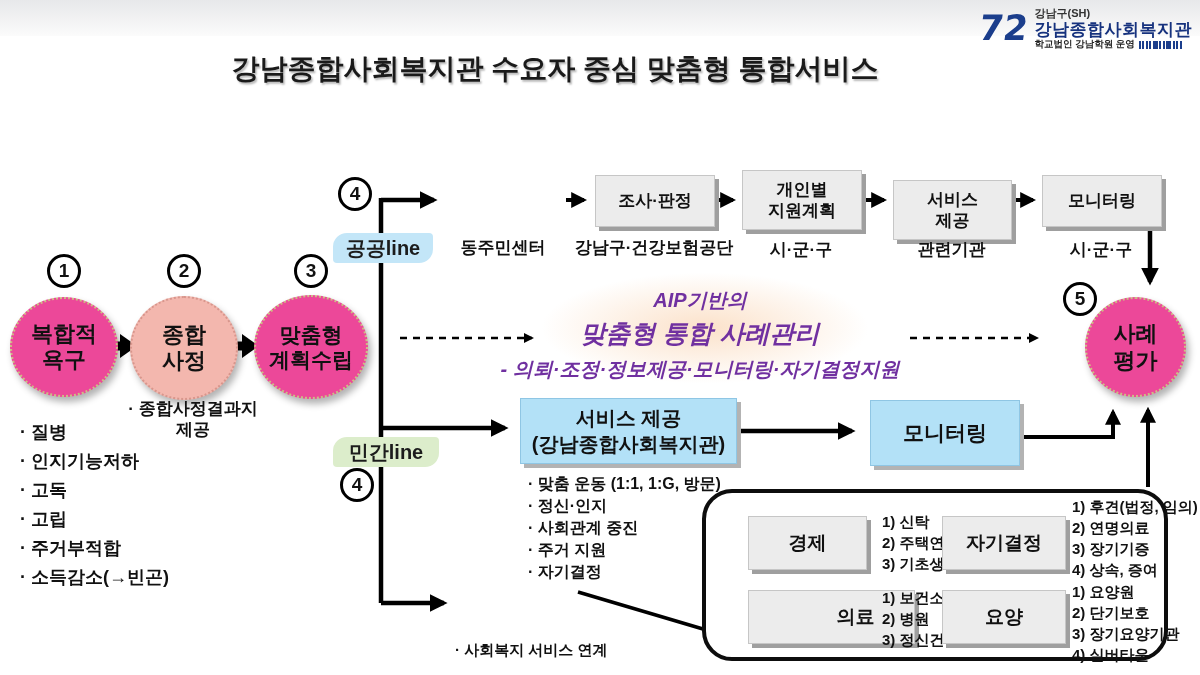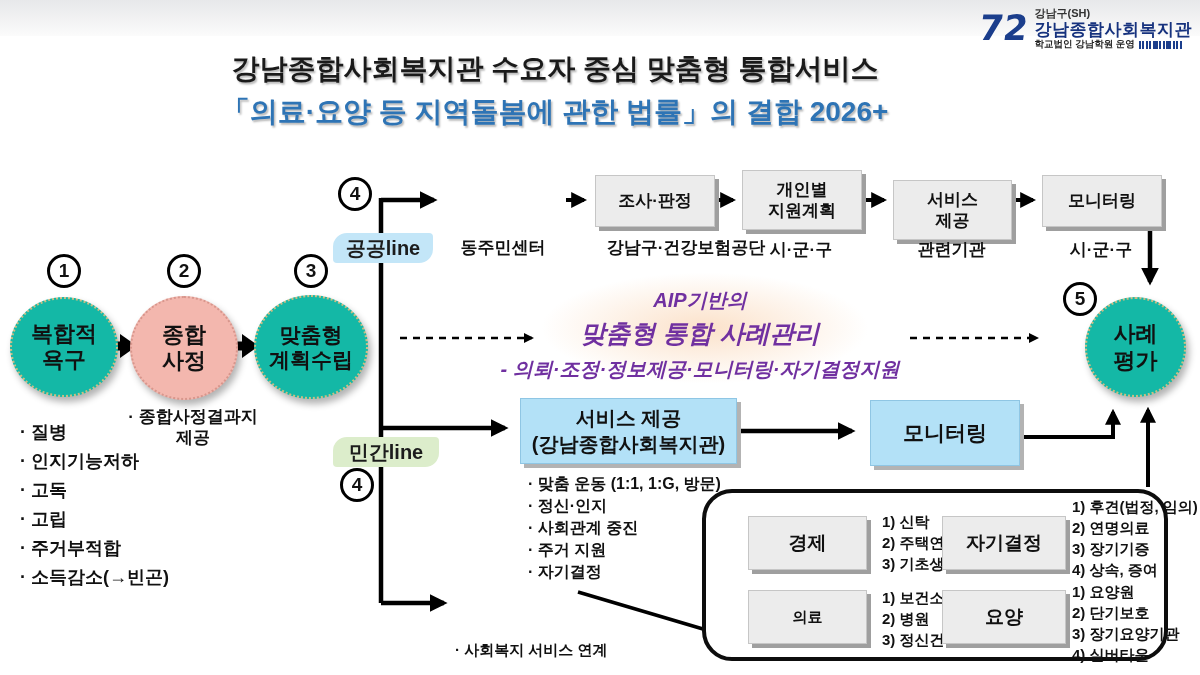--- a/index.html
+++ b/index.html
@@ -30,26 +30,26 @@
         display:flex;align-items:center;justify-content:center;text-align:center;
         font-weight:800;white-space:pre-line;}
   .flowbox{font-size:17px;line-height:1.25;}
   .sublab{font-size:17px;font-weight:700;text-align:center;}
   
   .badge{width:28px;height:28px;border:3px solid #000;border-radius:50%;background:#fff;
          display:flex;align-items:center;justify-content:center;font-size:19px;font-weight:800;}
   
   .ell{border-radius:50%;display:flex;align-items:center;justify-content:center;text-align:center;
        font-weight:800;white-space:pre-line;box-shadow:3px 5px 7px rgba(0,0,0,.30);}
-  .ell.yellow{background:#14b8a6;border:2px dotted #cdbd84;}
+  .ell.yellow{background:#ec4899;border:2px dotted #cdbd84;}
   .ell.pink{background:#f3b7ae;border:2px dotted #d8968c;}
   .lineTag{border-radius:14px 4px 14px 4px;display:flex;align-items:center;justify-content:center;
            font-size:20px;font-weight:600;color:#1c1c1c;}
   .needs{font-size:18px;font-weight:600;line-height:29px;white-space:pre-line;}
-  .note{font-size:17px;font-weight:600;text-align:center;white-space:pre-line;line-height:21px;margin-top:8px;}
+  .note{font-size:17px;font-weight:600;text-align:center;white-space:pre-line;line-height:21px;}
   .glow{background:radial-gradient(ellipse at center,rgba(251,224,199,.95) 0%,rgba(251,224,199,0) 70%);}
   .purple{text-align:center;color:#7030a0;font-weight:800;font-style:italic;white-space:pre-line;}
   .svcItems{font-size:16px;font-weight:700;line-height:22px;white-space:pre-line;}
   .panel{border:4px solid #0d0d0d;border-radius:30px;background:#fff;}
   .plist{font-size:15px;font-weight:600;line-height:21px;white-space:pre-line;}
   .wires{left:0;top:0;pointer-events:none;}
 </style>
 </head>
 <body>
 
@@ -75,21 +75,20 @@
             <i class="w"></i>
             <i></i>
             <i></i>
             <i></i>
           </span>
       </span>
     </span>
   </div>
 
   <div class="abs title">강남종합사회복지관 수요자 중심 맞춤형 통합서비스</div>
-  <div class="abs subtitle">「의료·요양 등 지역돌봄에 관한 법률」의 결합 2026+</div>
 
   <svg class="abs wires" width="1200" height="675" viewBox="0 0 1200 675">
     <defs>
       <marker id="ah" viewBox="0 0 10 10" refX="8" refY="5" markerWidth="4" markerHeight="4" orient="auto">
         <path d="M0,0 L10,5 L0,10 Z" fill="#000"></path>
       </marker>
     </defs>
 
     <path d="M381,200 H434" stroke="#000" stroke-width="4.5" fill="none" marker-end="url(#ah)"></path>
     <path d="M381,198 V603" stroke="#000" stroke-width="4.5" fill="none"></path>
@@ -124,21 +123,21 @@
   <div class="abs lineTag" style="left:333px;top:233px;width:100px;height:30px;background:#c3e6f8;">공공line</div>
 
   <div class="abs gbox flowbox" style="left:742px;top:170px;width:118px;height:58px;">개인별
 지원계획</div>
   <div class="abs gbox flowbox" style="left:595px;top:175px;width:118px;height:50px;">조사·판정</div>
   <div class="abs gbox flowbox" style="left:893px;top:180px;width:117px;height:58px;">서비스
 제공</div>
   <div class="abs gbox flowbox" style="left:1042px;top:175px;width:118px;height:50px;">모니터링</div>
 
   <div class="abs sublab" style="left:443px;top:236px;width:120px;">동주민센터</div>
-  <div class="abs sublab" style="left:568px;top:236px;width:172px;margin-left:32px;">강남구·건강보험공단</div>
+  <div class="abs sublab" style="left:568px;top:236px;width:172px;">강남구·건강보험공단</div>
   <div class="abs sublab" style="left:742px;top:238px;width:118px;">시·군·구</div>
   <div class="abs sublab" style="left:893px;top:238px;width:117px;">관련기관</div>
   <div class="abs sublab" style="left:1042px;top:238px;width:118px;">시·군·구</div>
 
   <div class="abs badge" style="left:47px;top:254px;">1</div>
   <div class="abs badge" style="left:167px;top:254px;">2</div>
   <div class="abs badge" style="left:294px;top:254px;">3</div>
 
   <div class="abs ell yellow" style="left:10px;top:297px;width:104px;height:96px;font-size:22px;line-height:1.2;">복합적
 욕구</div>
@@ -182,21 +181,21 @@
   <div class="abs panel" style="left:702px;top:489px;width:458px;height:164px;"></div>
   <div class="abs gbox" style="left:748px;top:516px;width:117px;height:52px;font-size:19px;">경제</div>
   <div class="abs plist" style="left:882px;top:511px;width:135px;">1) 신탁
 2) 주택연금
 3) 기초생활보장</div>
   <div class="abs gbox" style="left:942px;top:516px;width:122px;height:52px;font-size:19px;">자기결정</div>
   <div class="abs plist" style="left:1072px;top:496px;width:130px;">1) 후견(법정, 임의)
 2) 연명의료
 3) 장기기증
 4) 상속, 증여</div>
-  <div class="abs gbox" style="left:748px;top:590px;width:117px;height:52px;font-size:15px;">의료</div>
+  <div class="abs gbox" style="left:748px;top:590px;width:117px;height:52px;font-size:19px;padding-left:48px;">의료</div>
   <div class="abs plist" style="left:882px;top:587px;width:135px;">1) 보건소
 2) 병원
 3) 정신건복지센터</div>
   <div class="abs gbox" style="left:942px;top:590px;width:122px;height:52px;font-size:19px;">요양</div>
   <div class="abs plist" style="left:1072px;top:581px;width:130px;">1) 요양원
 2) 단기보호
 3) 장기요양기관
 4) 실버타운</div>
 
 </div>

